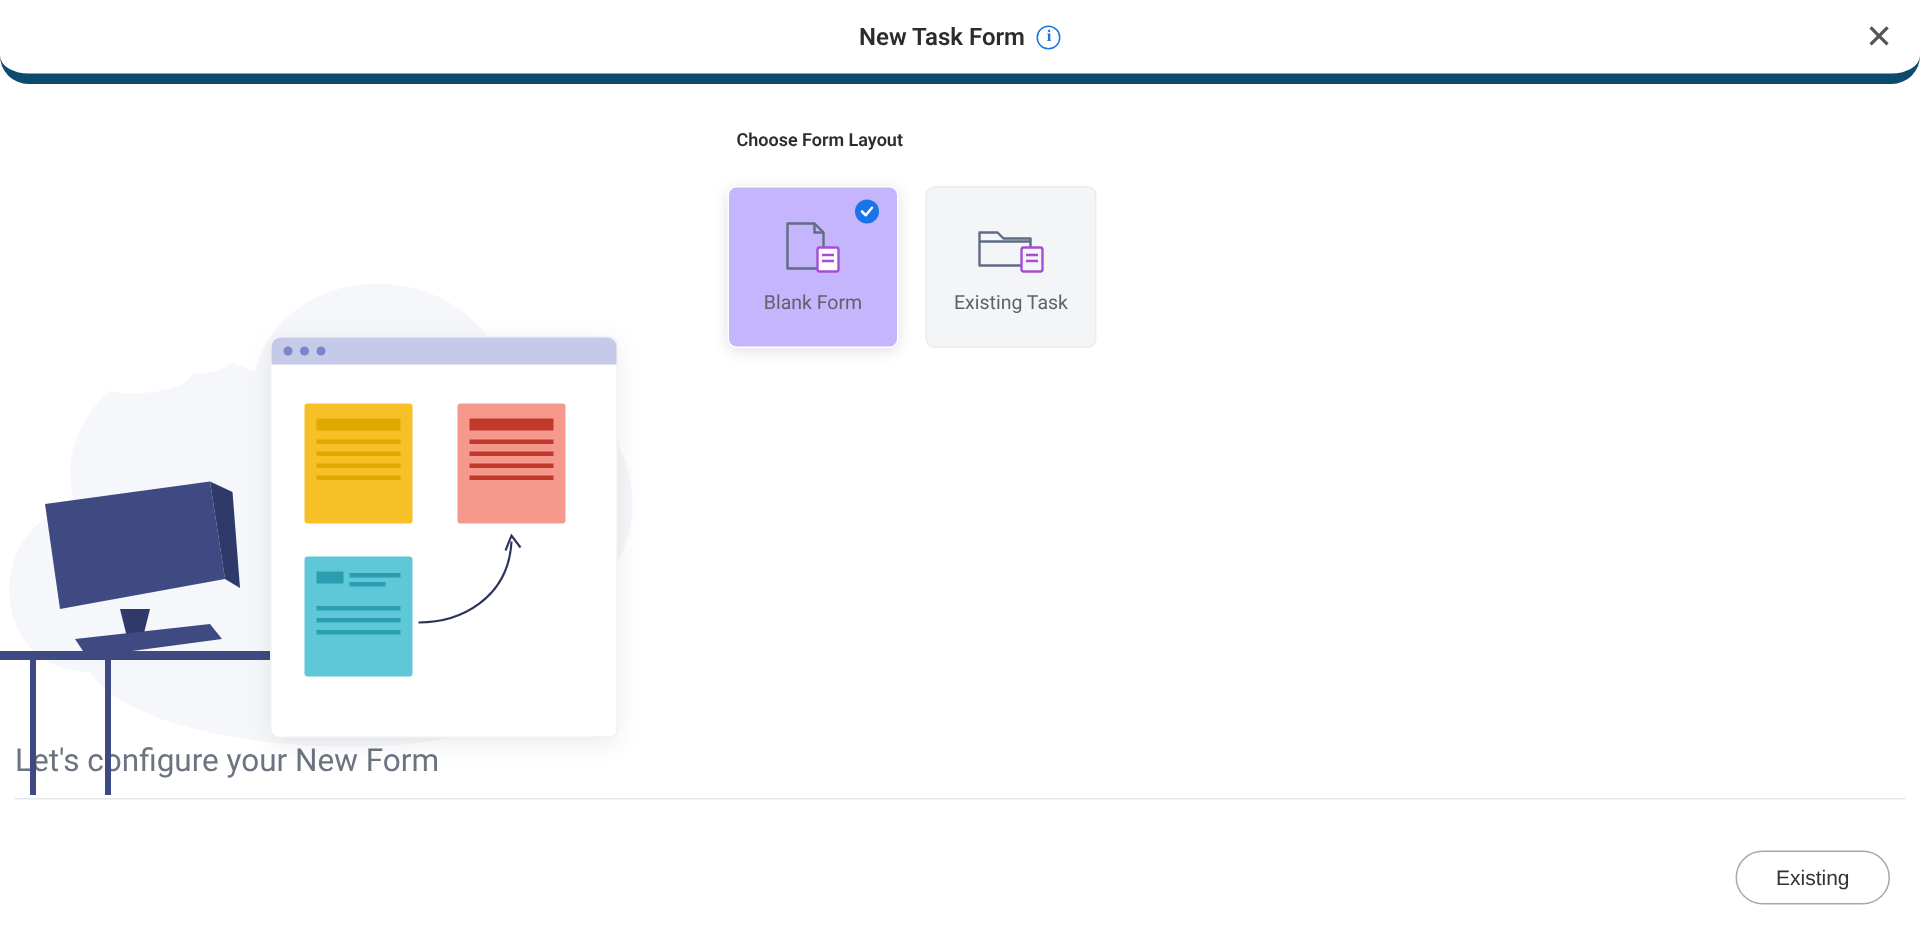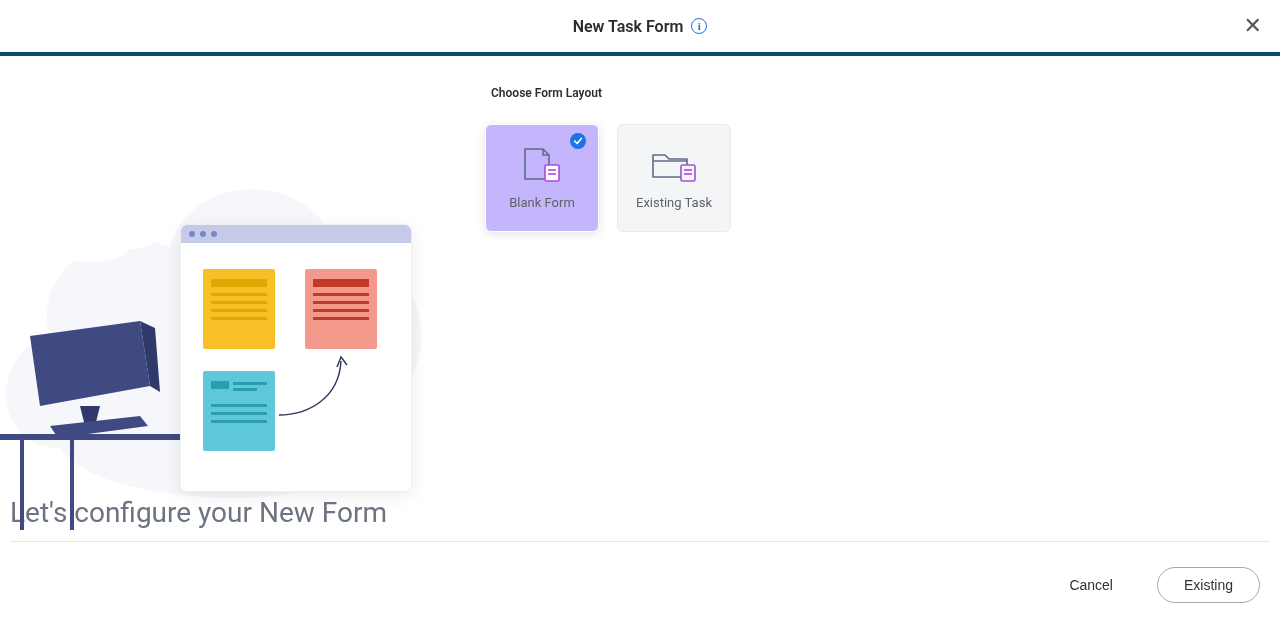--- a/index.html
+++ b/index.html
@@ -9,25 +9,26 @@
     color: #4a4a4a;
     width: 1280px;
     height: 623px;
     position: relative;
     overflow: hidden;
   }
 
   
   .modal-header {
     height: 56px;
-    border-bottom: 4px solid #0c4a6e;
+    border-bottom: 7px solid #0c4a6e;
     display: flex;
     align-items: center;
     justify-content: center;
     position: relative;
+    border-radius: 19px;
   }
   .modal-title {
     font-size: 16px;
     font-weight: 600;
     color: #2c2c2c;
     display: flex;
     align-items: center;
     gap: 8px;
   }
   .info-icon {
@@ -116,21 +117,21 @@
     background: #1a73e8;
     display: flex; align-items: center; justify-content: center;
   }
   .check-badge svg { width: 10px; height: 10px; }
 
   
   .configure-section {
     padding: 0 10px;
   }
   .configure-title {
-    font-size: 28px;
+    font-size: 21px;
     font-weight: 400;
     color: #6c7481;
     padding: 6px 0 12px 0;
     border-bottom: 1px solid #e5e7eb;
   }
 
   
   .footer {
     position: absolute;
     bottom: 0;
@@ -345,15 +346,14 @@
 
     </div>
   </div>
 </div>
 
 <div class="configure-section">
   <div class="configure-title">Let's configure your New Form</div>
 </div>
 
 <div class="footer">
-  <button class="btn btn-link">Cancel</button>
   <button class="btn btn-outline">Existing</button>
 </div>
 
 </body></html>

